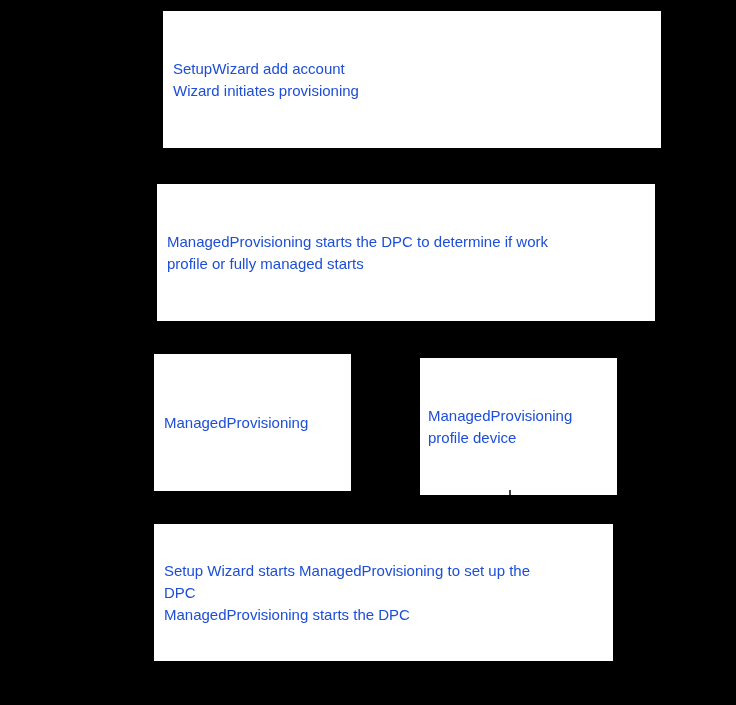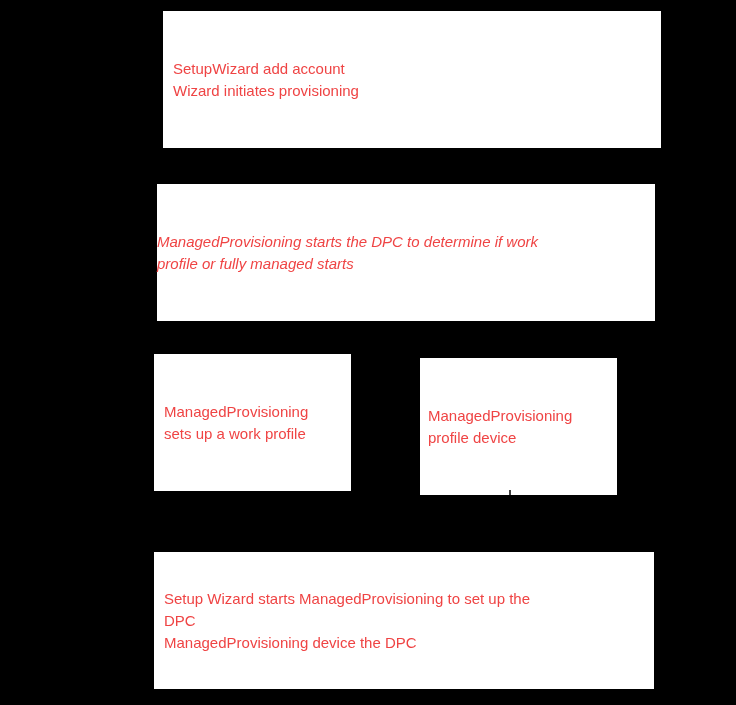--- a/index.html
+++ b/index.html
@@ -20,62 +20,61 @@
     background: #ffffff;
     color: #000000;
     box-sizing: border-box;
     display: flex;
     flex-direction: column;
     justify-content: center;
   }
   .node .line {
     font-size: 15px;
     line-height: 22px;
-    color: #ef4444;
+    color: #1d4ed8;
     white-space: pre-wrap;
   }
   .arrow {
     position: absolute;
   }
   .arrow svg {
     display: block;
     overflow: visible;
   }
 </style>
 </head>
 <body>
 
 <div id="canvas">
 
   <div class="node" style="left:163px; top:11px; width:498px; height:137px; padding-left:10px;">
     <div class="line">SetupWizard add account</div>
     <div class="line">Wizard initiates provisioning</div>
   </div>
 
-  <div class="node" style="left:157px; top:184px; width:498px; height:137px; font-style:italic;">
+  <div class="node" style="left:157px; top:184px; width:498px; height:137px; padding-left:10px;">
     <div class="line">ManagedProvisioning starts the DPC to determine if work</div>
     <div class="line">profile or fully managed starts</div>
   </div>
 
   <div class="node" style="left:154px; top:354px; width:197px; height:137px; padding-left:10px;">
     <div class="line">ManagedProvisioning</div>
-    <div class="line">sets up a work profile</div>
   </div>
 
   <div class="node" style="left:420px; top:358px; width:197px; height:137px; padding-left:8px;">
     <div class="line">ManagedProvisioning</div>
     <div class="line">profile device</div>
   </div>
 
   <div class="arrow" style="left:498px; top:490px; width:26px; height:44px;">
     <svg width="26" height="44" viewBox="0 0 26 44">
       <line x1="12" y1="0" x2="12" y2="38" stroke="#000000" stroke-width="1.5"></line>
       <polygon points="12,42 8,33 16,33" fill="#000000"></polygon>
     </svg>
   </div>
 
-  <div class="node" style="left:154px; top:524px; width:500px; height:137px; padding-left:10px;margin-top:28px;">
+  <div class="node" style="left:154px; top:524px; width:459px; height:137px; padding-left:10px;">
     <div class="line">Setup Wizard starts ManagedProvisioning to set up the</div>
     <div class="line">DPC</div>
-    <div class="line">ManagedProvisioning device the DPC</div>
+    <div class="line">ManagedProvisioning starts the DPC</div>
   </div>
 
 </div>
 
 </body></html>

